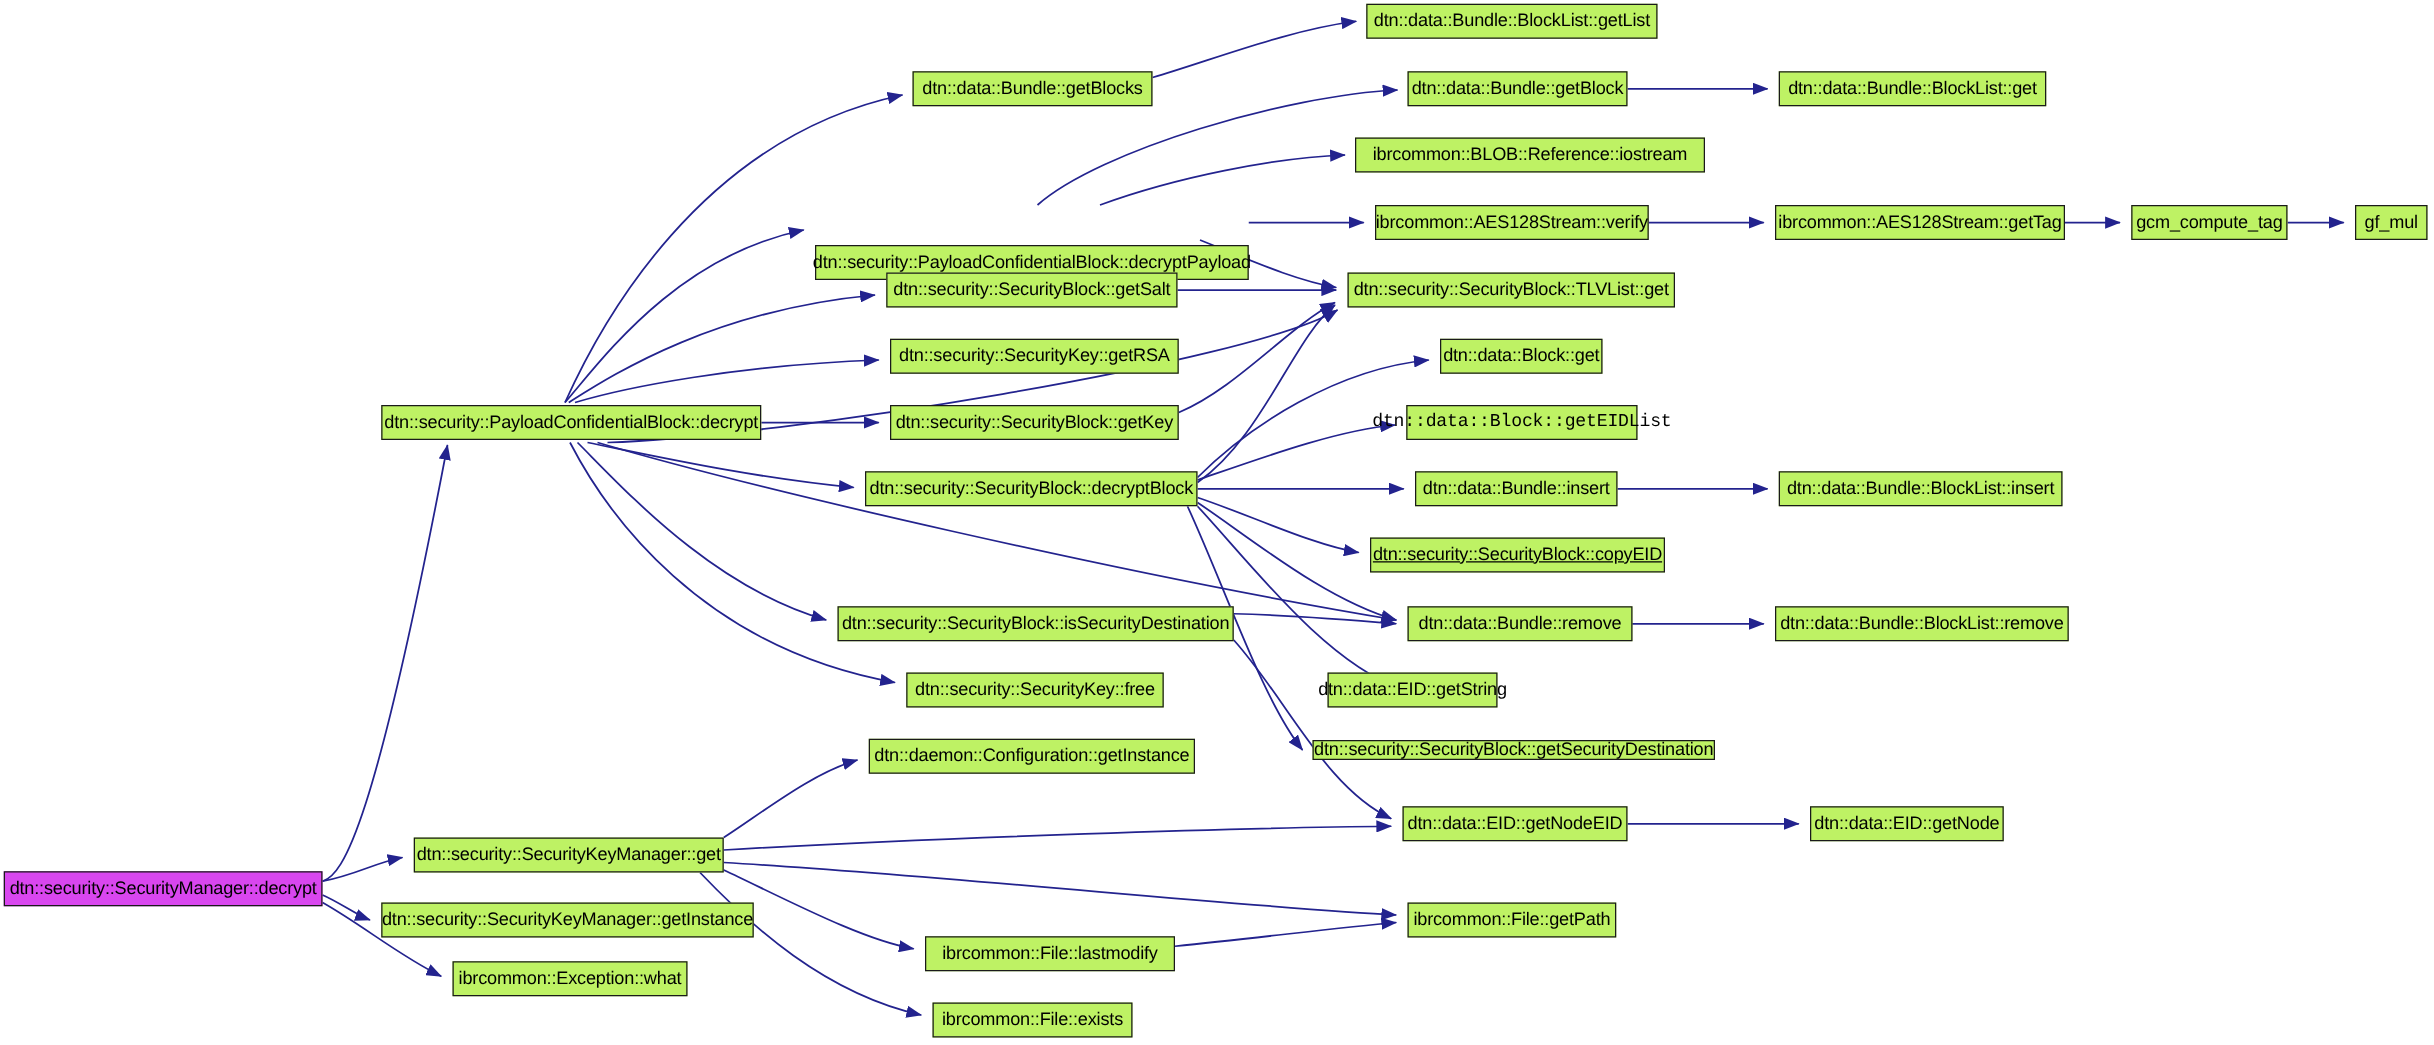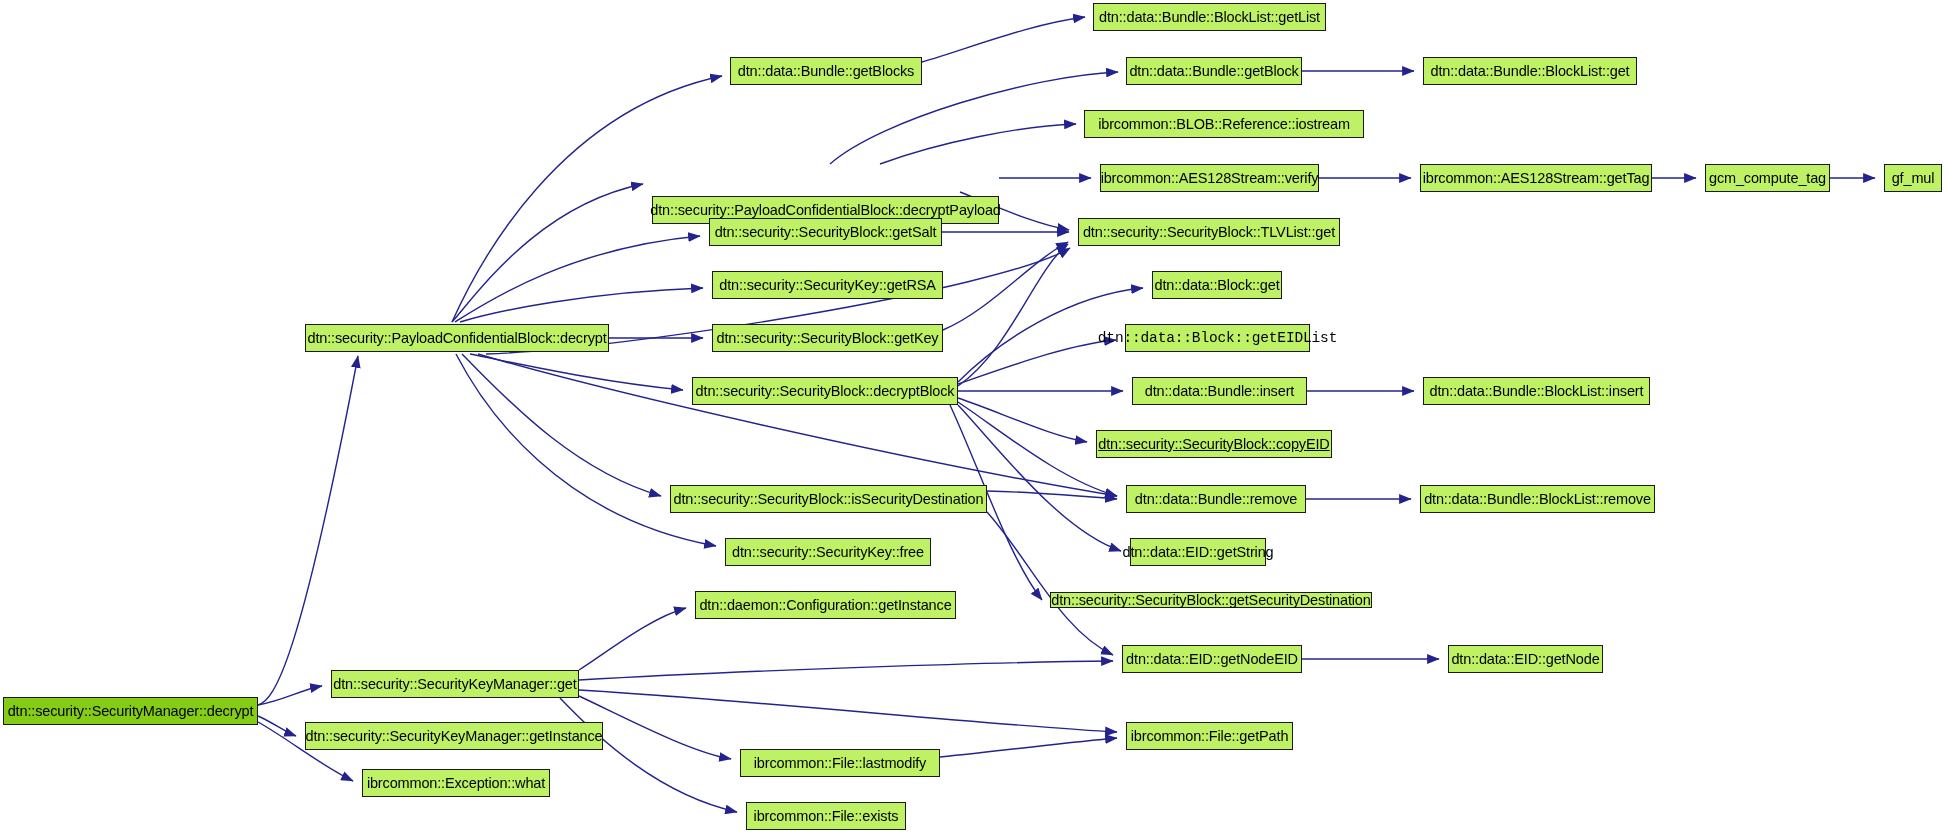--- a/index.html
+++ b/index.html
@@ -32,21 +32,21 @@
     font-size: 14.5px;
     line-height: 1;
     display: flex;
     align-items: center;
     justify-content: center;
     white-space: nowrap;
     letter-spacing: -0.15px;
     z-index: 2;
   }
   .node.highlight {
-    background: #84cc16;
+    background: #d946ef;
   }
   .node-label {
     display: block;
     padding: 0 7px;
   }
 </style>
 </head>
 <body>
 
 <div id="canvas">
@@ -166,30 +166,30 @@
       </div>
       <div class="node" style="left: 1078px; top: 218px; width: 262px; height: 28px;">
         <span class="node-label">dtn::security::SecurityBlock::TLVList::get</span>
       </div>
       <div class="node" style="left: 1152px; top: 271px; width: 130px; height: 28px;">
         <span class="node-label">dtn::data::Block::get</span>
       </div>
       <div class="node" style="left: 1125px; top: 324px; width: 185px; height: 28px; font-family: Liberation Mono, monospace;">
         <span class="node-label">dtn::data::Block::getEIDList</span>
       </div>
-      <div class="node" style="left: 1132px; top: 377px; width: 175px; height: 28px;">
+      <div class="node" style="left: 1132px; top: 377px; width: 162px; height: 28px;">
         <span class="node-label">dtn::data::Bundle::insert</span>
       </div>
       <div class="node" style="left: 1096px; top: 430px; width: 236px; height: 28px; text-decoration: underline;">
         <span class="node-label">dtn::security::SecurityBlock::copyEID</span>
       </div>
       <div class="node" style="left: 1126px; top: 485px; width: 180px; height: 28px;">
         <span class="node-label">dtn::data::Bundle::remove</span>
       </div>
-      <div class="node" style="left: 1130px; top: 538px; width: 136px; height: 28px;">
+      <div class="node" style="left: 1062px; top: 538px; width: 136px; height: 28px;">
         <span class="node-label">dtn::data::EID::getString</span>
       </div>
       <div class="node" style="left: 1050px; top: 592px; width: 322px; height: 16px;">
         <span class="node-label">dtn::security::SecurityBlock::getSecurityDestination</span>
       </div>
       <div class="node" style="left: 1122px; top: 645px; width: 180px; height: 28px;">
         <span class="node-label">dtn::data::EID::getNodeEID</span>
       </div>
       <div class="node" style="left: 1126px; top: 722px; width: 167px; height: 28px;">
         <span class="node-label">ibrcommon::File::getPath</span>

